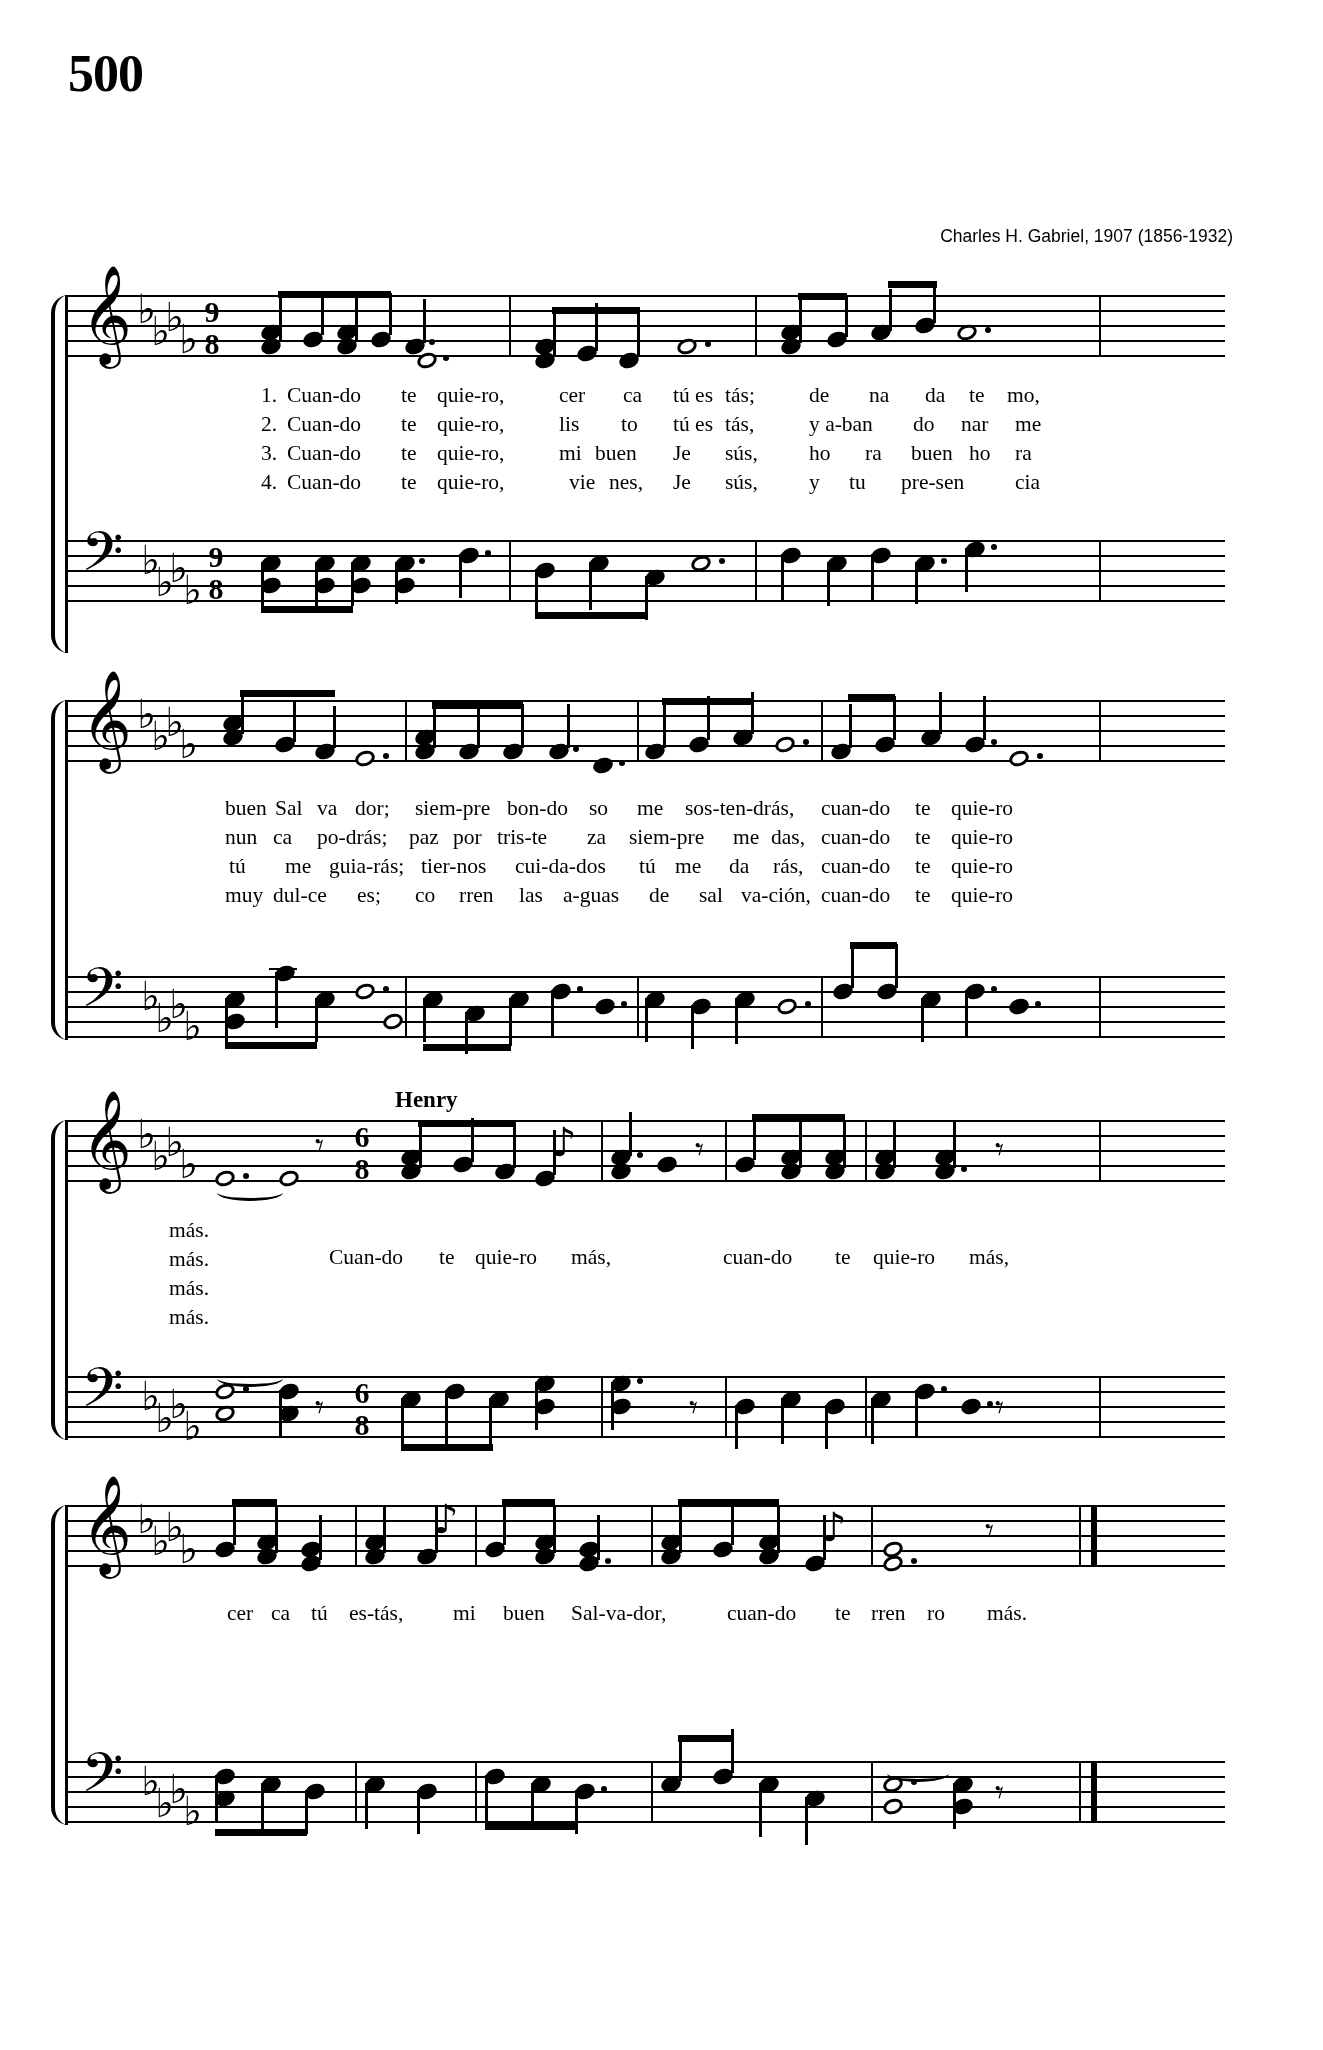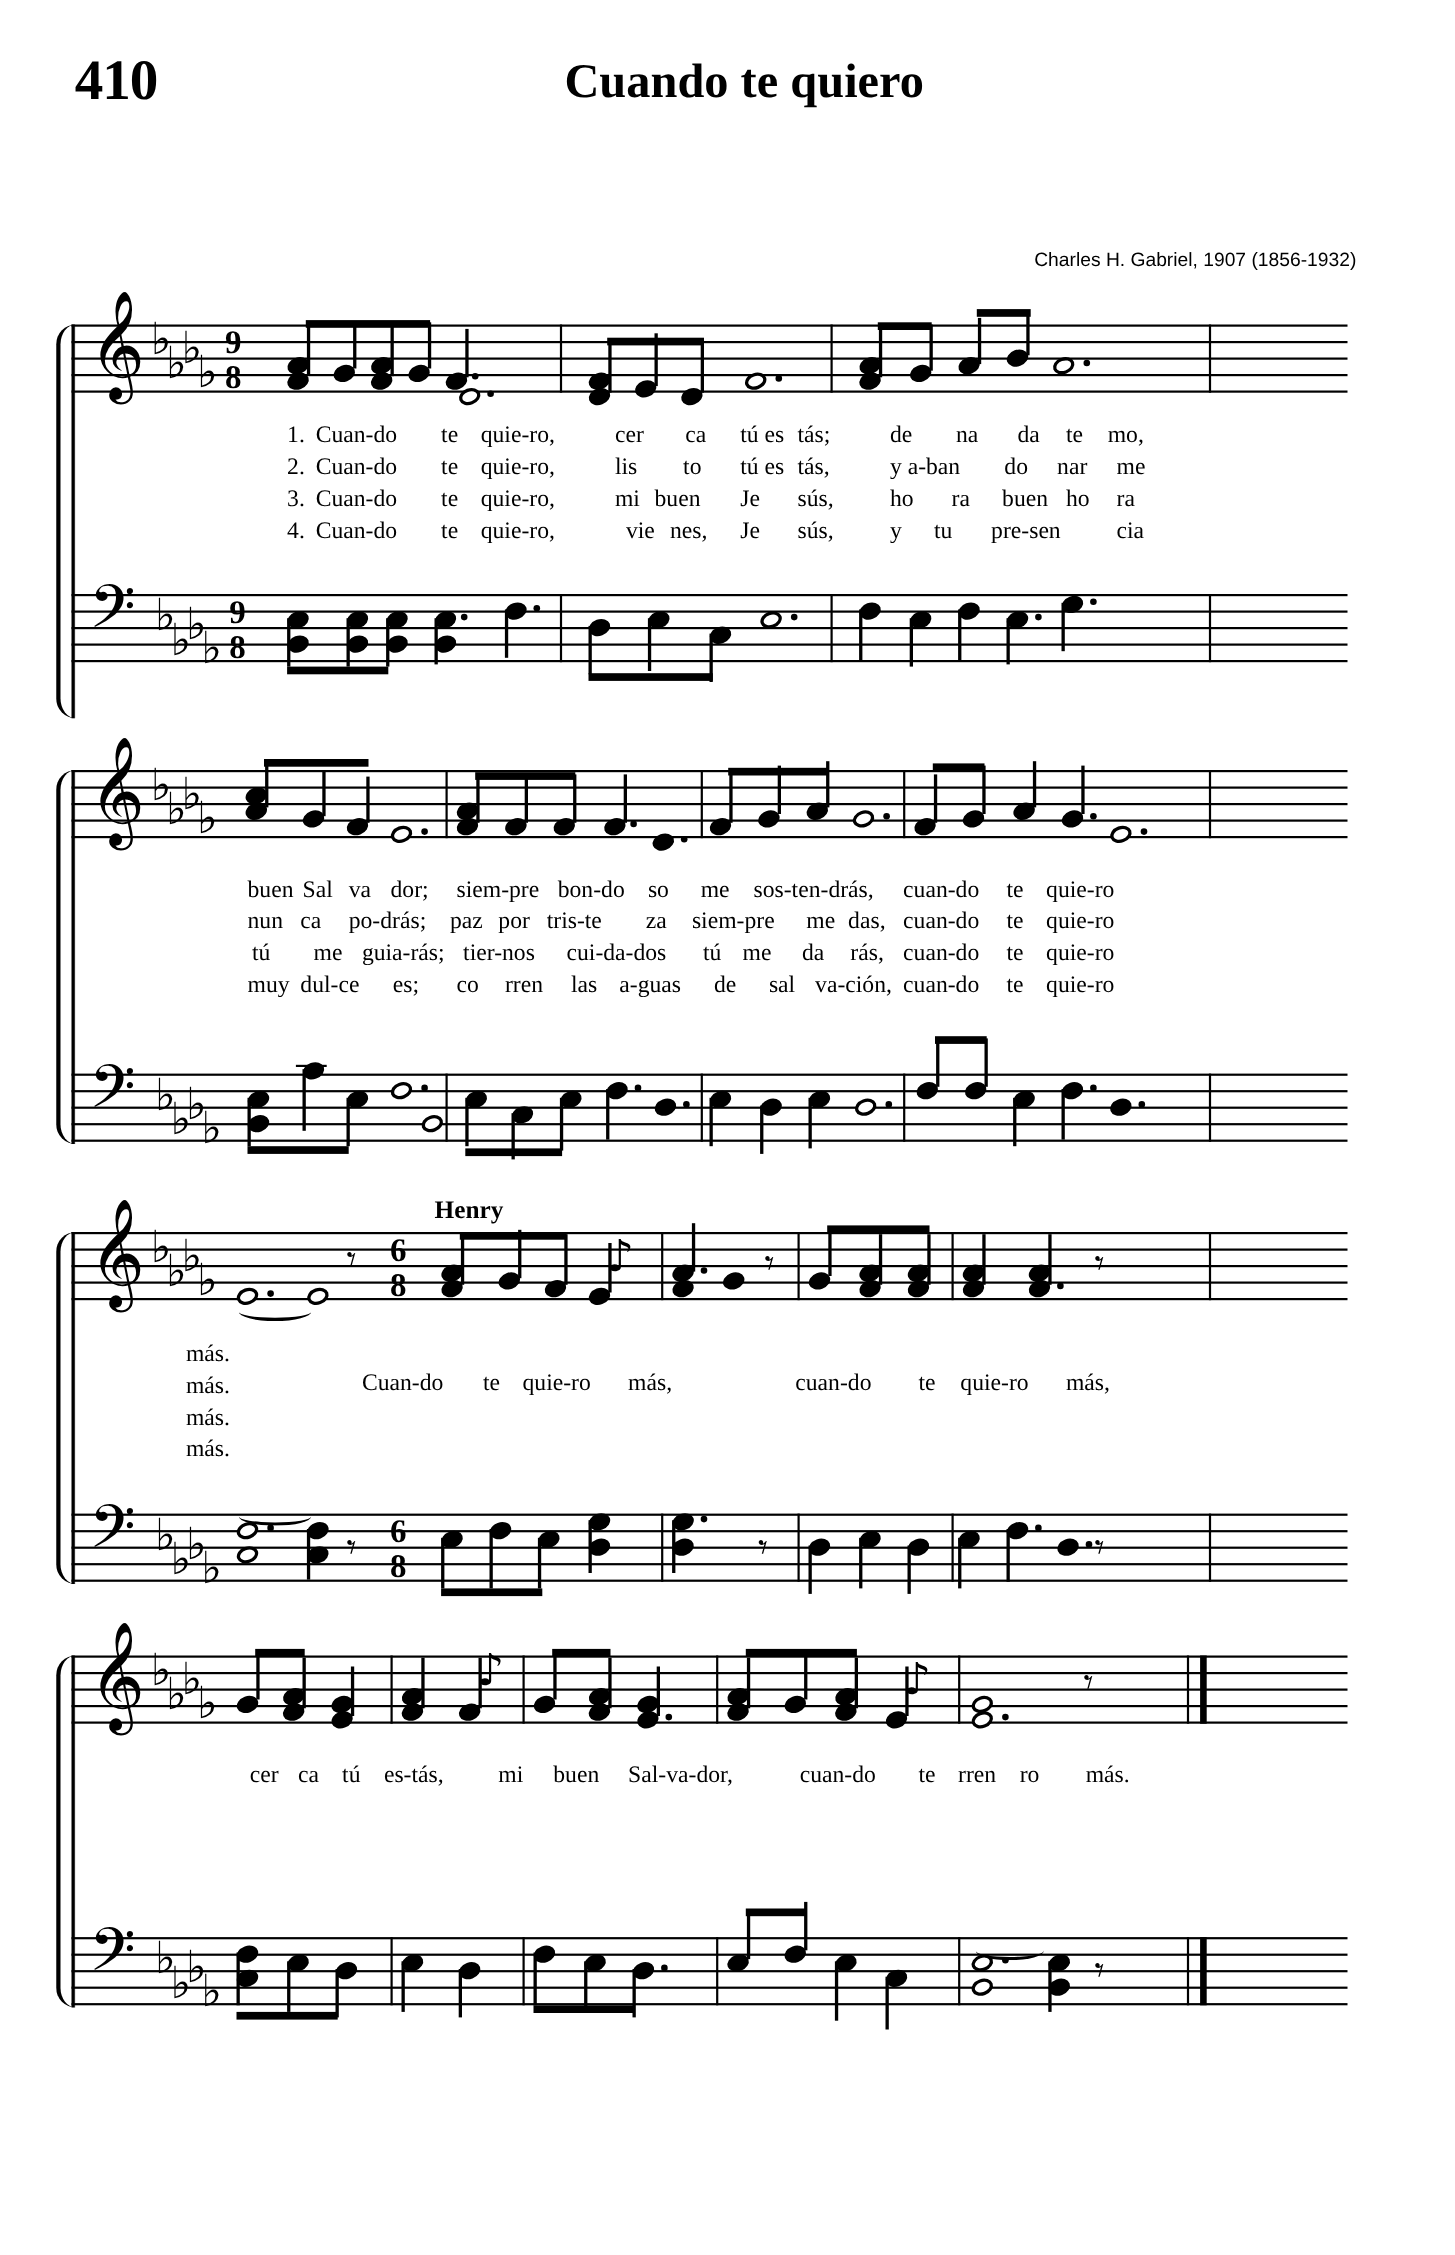--- a/index.html
+++ b/index.html
@@ -237,22 +237,21 @@
     font-size: 27px;
     font-weight: bold;
     font-family: "Liberation Serif", serif;
   }
 </style>
 </head>
 <body>
 
 <div class="page">
 
-  <div class="hymn-number">410</div>
-  <div class="hymn-title">Cuando te quiero</div>
+  <div class="hymn-number">500</div>
 
   <div class="credits-right">Charles H. Gabriel, 1907 (1856-1932)</div>
 
   <div class="system" style="top:295px; height:360px;">
 
     <div class="brace" style="top:0px; height:358px; border-radius:18px 0 0 18px;"></div>
     <div class="sysbar" style="top:0px; height:358px;"></div>
 
     <div class="staff" style="position:absolute; top:0px;">
       <div class="line l0"></div>

